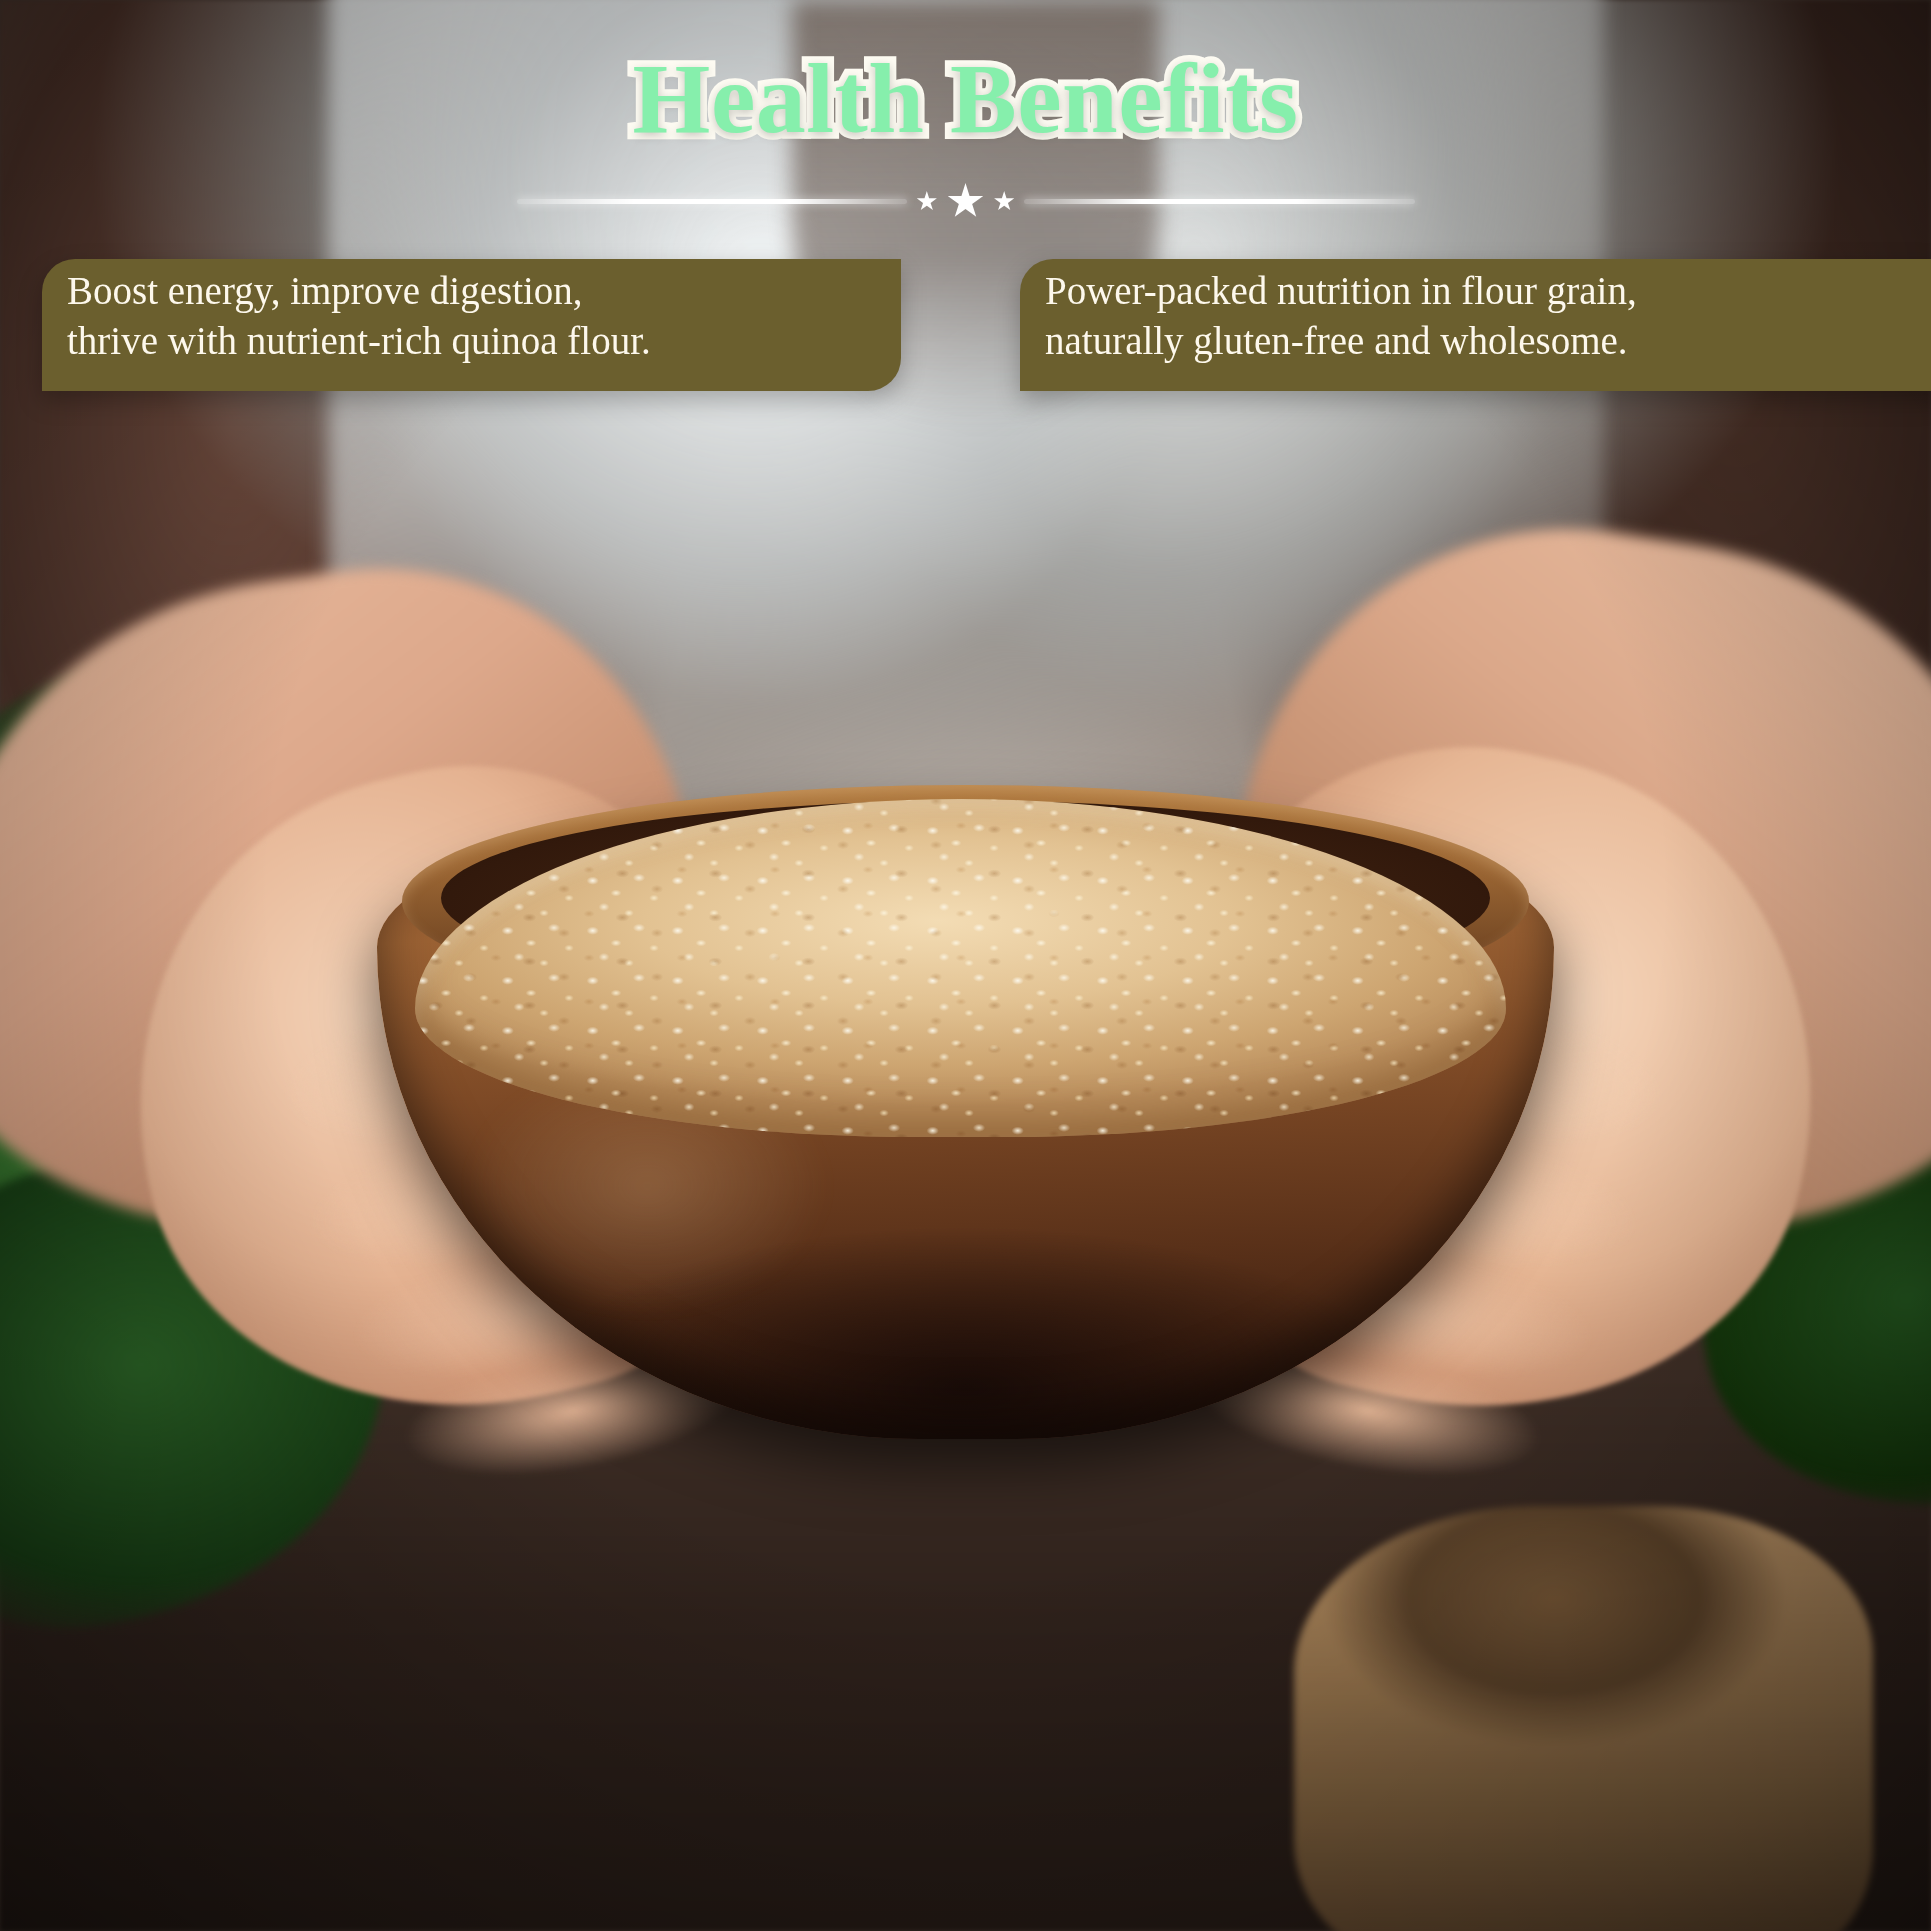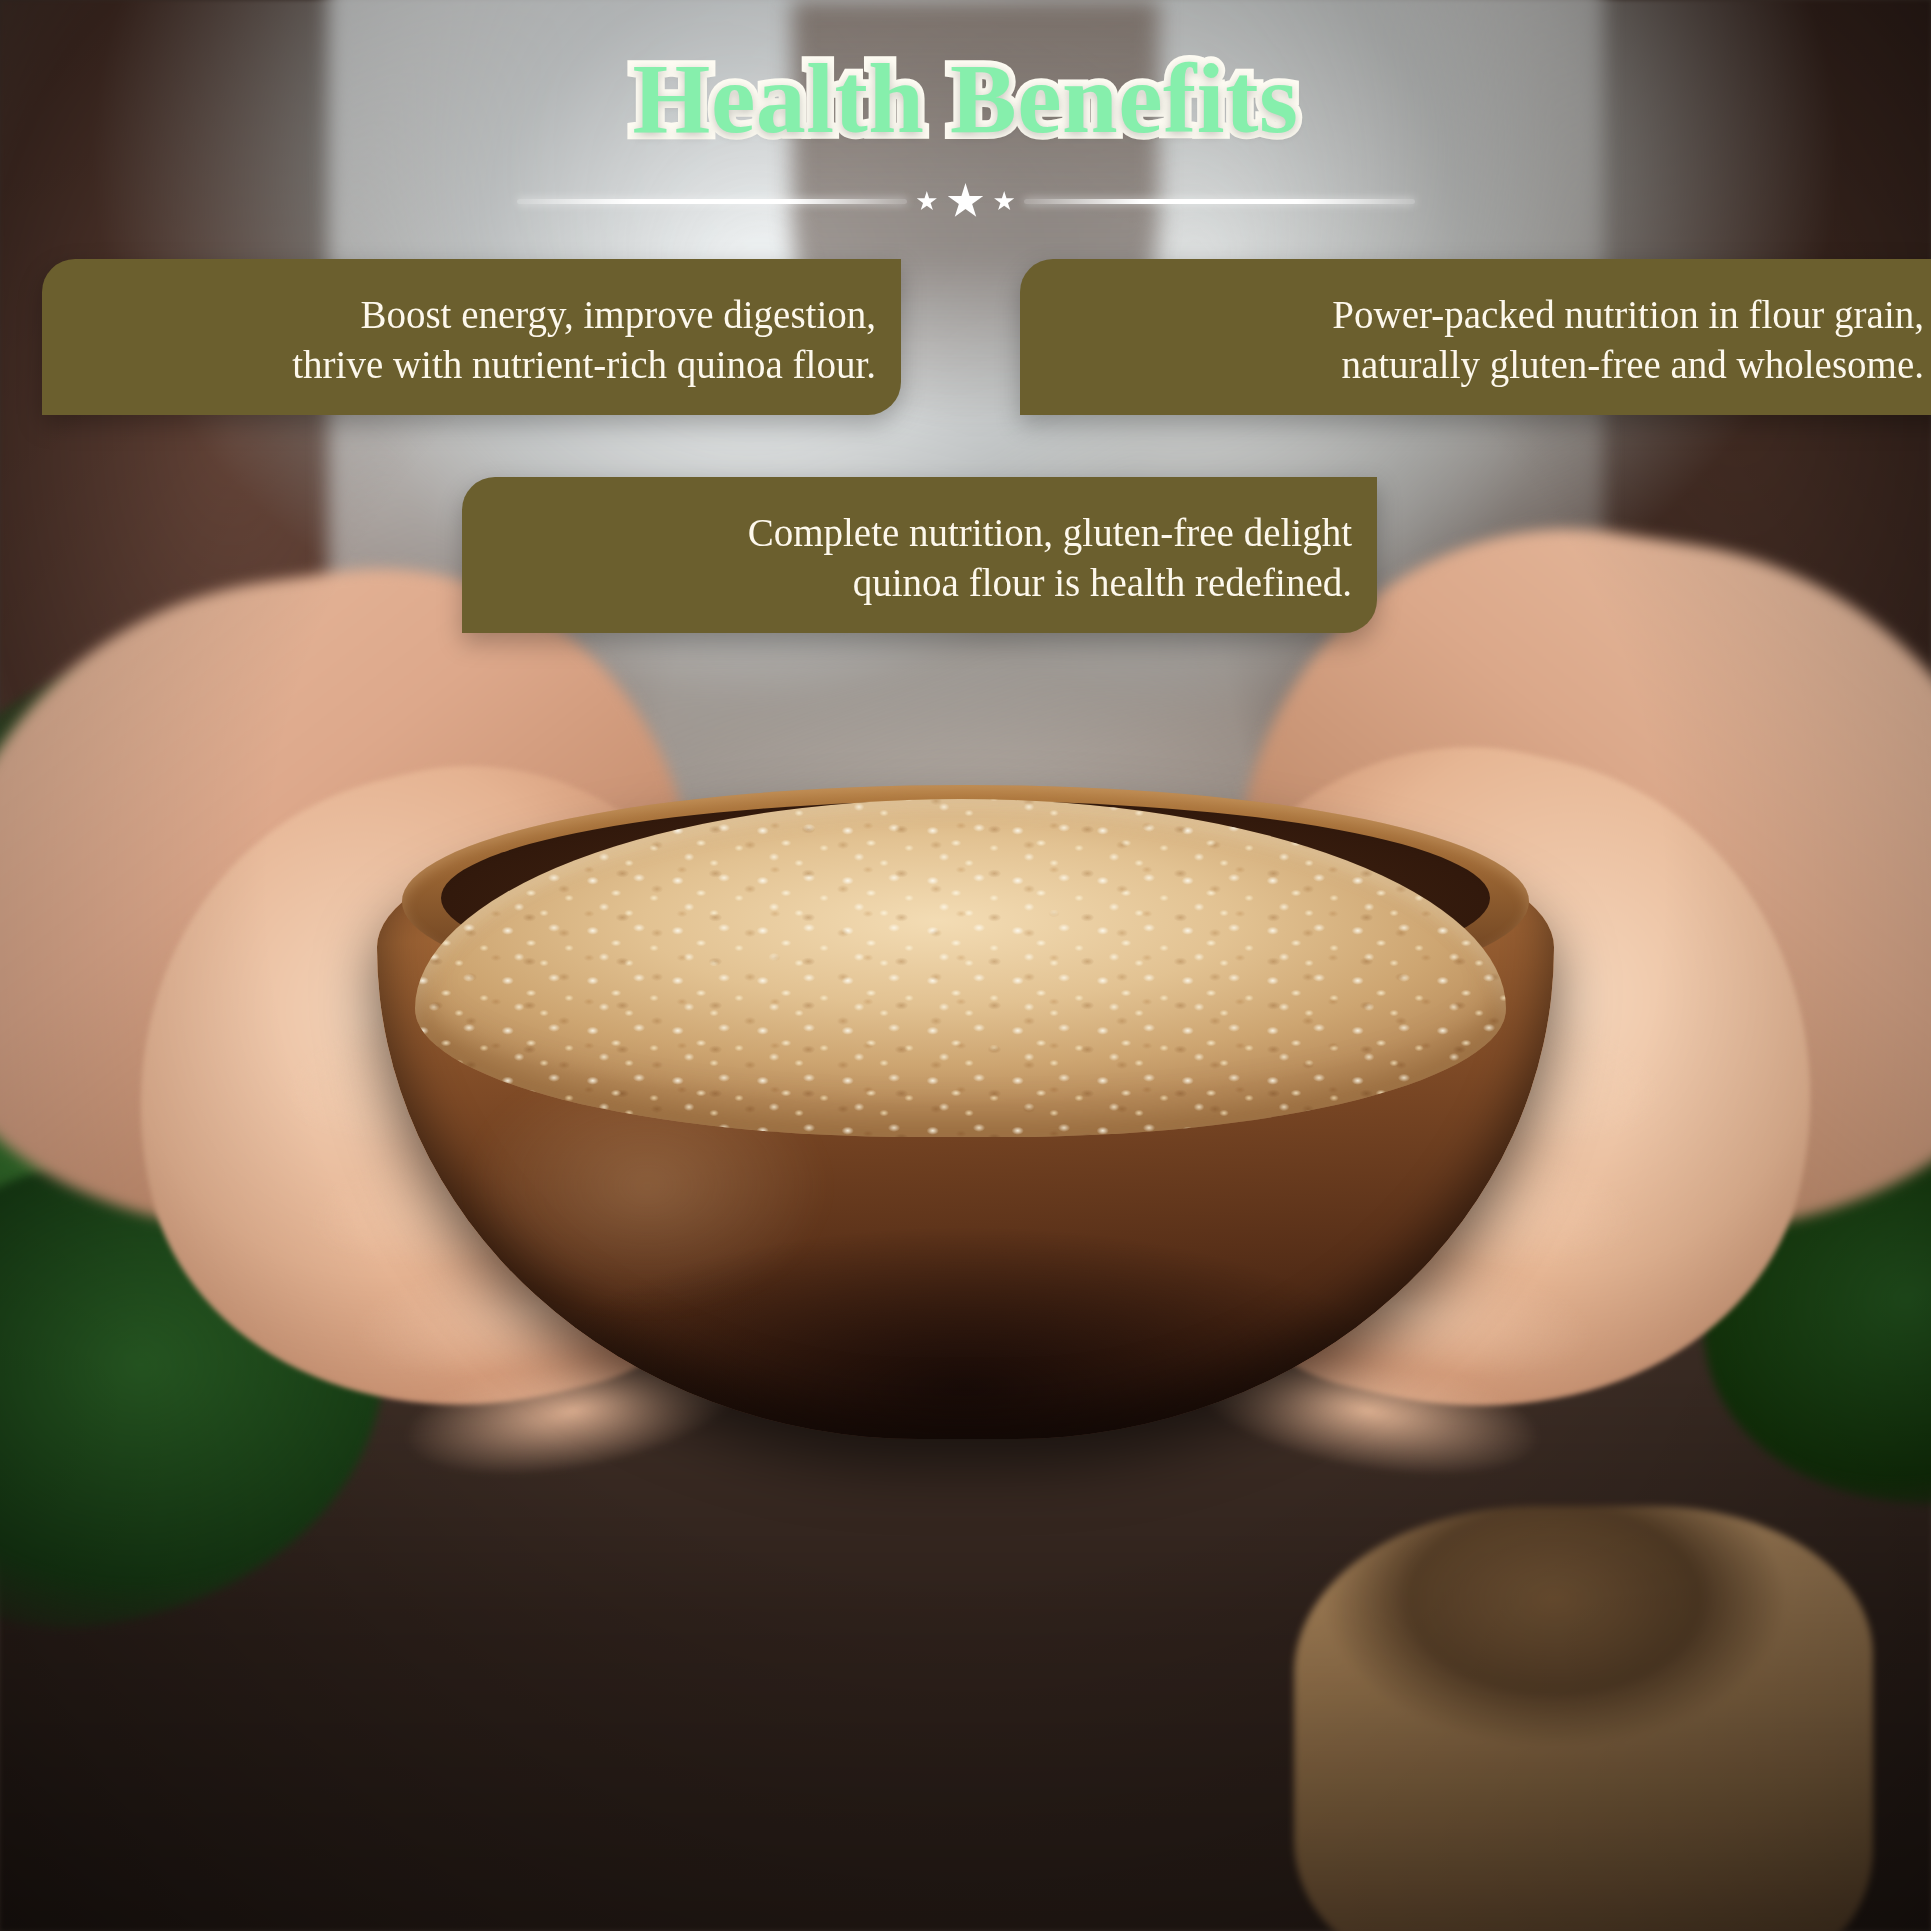--- a/index.html
+++ b/index.html
@@ -194,22 +194,22 @@
   .star.sm{ width:21px; height:21px; }
   .star.lg{ width:37px; height:37px; }
 
   
   .box{
     position:absolute;
     background:#6b5f2e;
     color:#fdf8ec;
     font-family:"Liberation Serif", serif;
     font-size:39px; line-height:1.28;
-    text-align:right;
-    padding:31px 25px 25px;
+    text-align:left;
+    padding:7px 25px 25px;
     box-shadow:0 9.7px 25px rgba(0,0,0,.26);
   }
   .box p{ white-space:pre-line; }
 
   .box1{
     left:42px; top:259px; width:859px;
     border-radius:33px 0 33px 0;
   }
   .box2{
     left:1020px; top:259px; width:929px;
@@ -267,19 +267,15 @@
   <div class="box box1">
     <p>Boost energy, improve digestion,
 thrive with nutrient-rich quinoa flour.</p>
   </div>
 
   <div class="box box2">
     <p>Power-packed nutrition in flour grain,
 naturally gluten-free and wholesome.</p>
   </div>
 
-  <div class="box box3">
-    <p>Complete nutrition, gluten-free delight
-quinoa flour is health redefined.</p>
-  </div>
 
 </div>
 
 
 </body></html>

